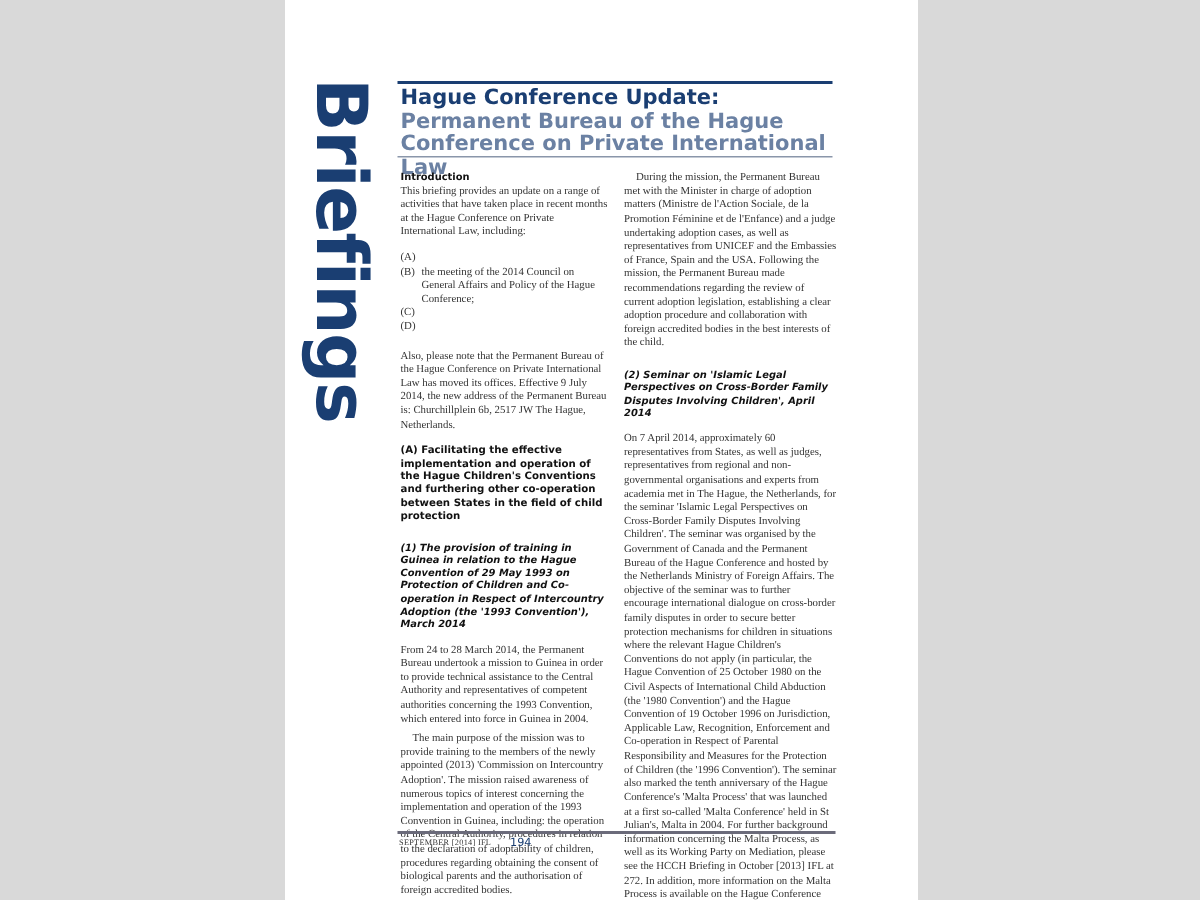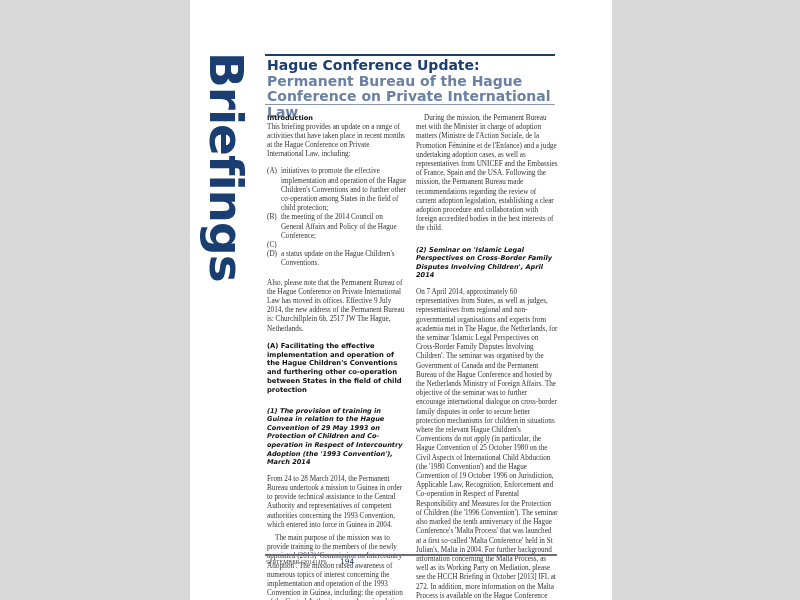--- a/index.html
+++ b/index.html
@@ -58,32 +58,30 @@
   <span class="lead">Hague Conference Update:</span><span> Permanent Bureau of the Hague Conference on Private International Law</span>
 </div>
 <div class="header-rule-bottom"></div>
 
 <div class="col col-left">
   <div class="h-sans">Introduction</div>
   <p>This briefing provides an update on a range of activities that have taken place in recent months at the Hague Conference on Private International Law, including:</p>
   <ul class="items">
     <li>
         <span class="mk">(A)</span>
-        <span class="tx">initiatives to promote the effective implementation and operation of the Hague Children's Conventions and to further other co-operation among States in the field of child protection;</span>
       </li>
     <li>
         <span class="mk">(B)</span>
         <span class="tx">the meeting of the 2014 Council on General Affairs and Policy of the Hague Conference;</span>
       </li>
     <li>
         <span class="mk">(C)</span>
       </li>
     <li>
         <span class="mk">(D)</span>
-        <span class="tx">a status update on the Hague Children's Conventions.</span>
       </li>
   </ul>
   <p>Also, please note that the Permanent Bureau of the Hague Conference on Private International Law has moved its offices. Effective 9 July 2014, the new address of the Permanent Bureau is: Churchillplein 6b, 2517 JW The Hague, Netherlands.</p>
   <div class="h-sec">(A) Facilitating the effective implementation and operation of the Hague Children's Conventions and furthering other co-operation between States in the field of child protection</div>
   <div class="h-sans-i">(1) The provision of training in Guinea in relation to the Hague Convention of 29 May 1993 on Protection of Children and Co-operation in Respect of Intercountry Adoption (the '1993 Convention'), March 2014</div>
   <p style="margin-bottom:4px">From 24 to 28 March 2014, the Permanent Bureau undertook a mission to Guinea in order to provide technical assistance to the Central Authority and representatives of competent authorities concerning the 1993 Convention, which entered into force in Guinea in 2004.</p>
   <p class="indent">The main purpose of the mission was to provide training to the members of the newly appointed (2013) 'Commission on Intercountry Adoption'. The mission raised awareness of numerous topics of interest concerning the implementation and operation of the 1993 Convention in Guinea, including: the operation of the Central Authority, procedures in relation to the declaration of adoptability of children, procedures regarding obtaining the consent of biological parents and the authorisation of foreign accredited bodies.</p>
 </div>
 
 <div class="col col-right">

